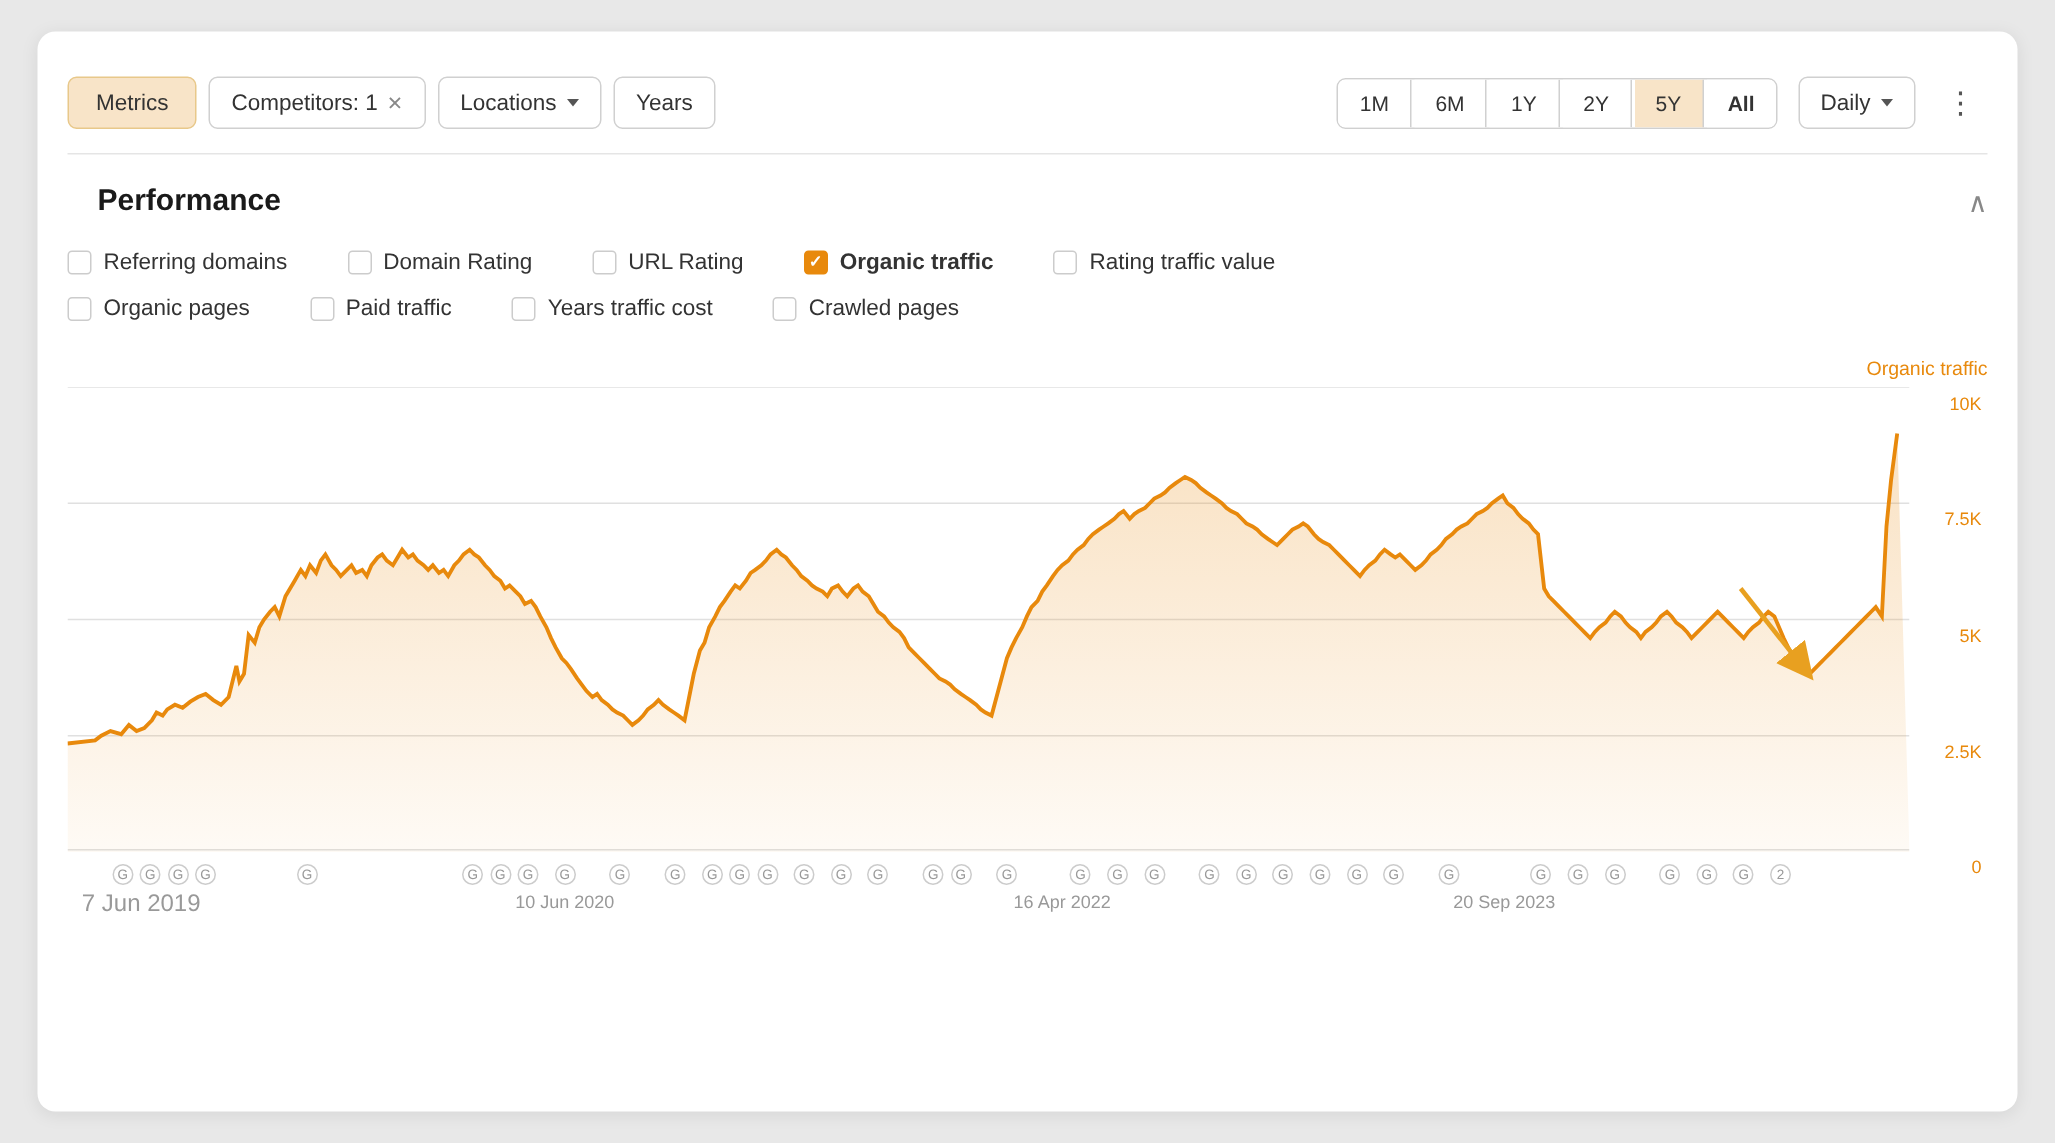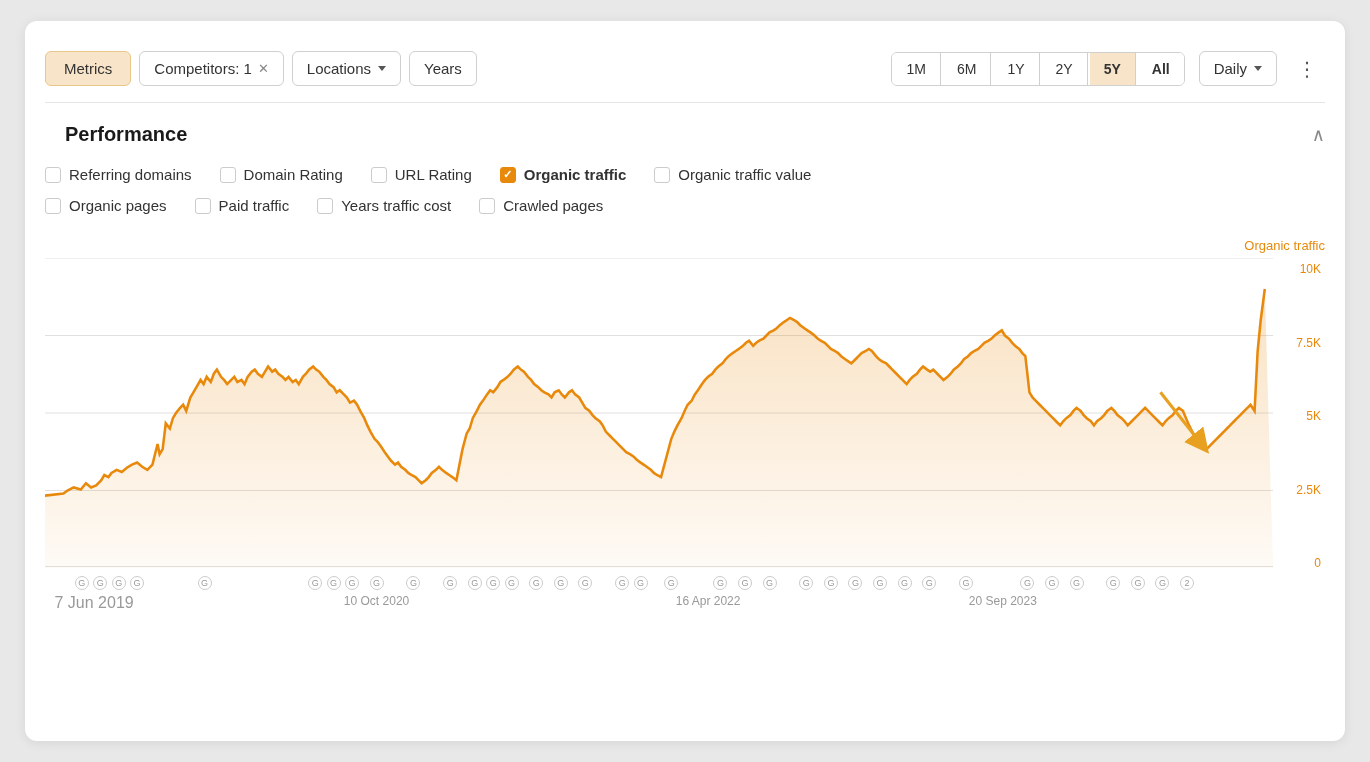--- a/index.html
+++ b/index.html
@@ -90,21 +90,21 @@
       font-size: 14px;
       color: #333;
       background: #fff;
       border: none;
       border-right: 1px solid #d0d0d0;
       cursor: pointer;
     }
     .time-btn:last-child { border-right: none; font-weight: bold; }
     .time-btn.active {
       background: #f8e4c8;
-      font-weight: 700;
+      font-weight: 400;
     }
     .btn-daily {
       display: flex;
       align-items: center;
       gap: 5px;
       border: 1px solid #d0d0d0;
       border-radius: 6px;
       padding: 8px 14px;
       font-size: 15px;
       color: #333;
@@ -143,21 +143,21 @@
       color: #888;
     }
     .metrics-grid {
       display: flex;
       flex-direction: column;
       gap: 14px;
       margin-bottom: 24px;
     }
     .metrics-row {
       display: flex;
-      gap: 28px;
+      gap: 40px;
     }
     .metric-item {
       display: flex;
       align-items: center;
       gap: 8px;
       cursor: pointer;
     }
     .checkbox {
       width: 16px;
       height: 16px;
@@ -190,21 +190,21 @@
     
     .chart-container {
       position: relative;
       width: 100%;
       height: 380px;
     }
     .y-axis {
       position: absolute;
       right: 0;
       top: 24px;
-      bottom: 48px;
+      bottom: 33px;
       width: 50px;
       display: flex;
       flex-direction: column;
       justify-content: space-between;
       align-items: flex-end;
       padding-right: 4px;
     }
     .y-label {
       font-size: 12px;
       color: #e8890c;
@@ -262,21 +262,21 @@
       <div class="metric-item">
         <div class="checkbox"></div>
         <span class="metric-label">URL Rating</span>
       </div>
       <div class="metric-item">
         <div class="checkbox checked"></div>
         <span class="metric-label bold">Organic traffic</span>
       </div>
       <div class="metric-item">
         <div class="checkbox"></div>
-        <span class="metric-label">Organic traffic value</span>
+        <span class="metric-label">Rating traffic value</span>
       </div>
     </div>
     <div class="metrics-row">
       <div class="metric-item">
         <div class="checkbox"></div>
         <span class="metric-label">Organic pages</span>
       </div>
       <div class="metric-item">
         <div class="checkbox"></div>
         <span class="metric-label">Paid traffic</span>
@@ -355,21 +355,21 @@
             <marker id="arrowhead" markerWidth="8" markerHeight="8" refX="4" refY="4" orient="auto">
               <path d="M0,0 L0,8 L8,4 z" fill="#e8a020"></path>
             </marker>
           </defs>
         </g>
       </svg>
     </div>
 
     <div style="position:absolute;left:0;right:52px;bottom:4px;height:20px;">
       <span style="position:absolute;left:4%;font-size:16px;color:#999;transform:translateX(-50%);">7 Jun 2019</span>
-      <span style="position:absolute;left:27%;font-size:12px;color:#999;transform:translateX(-50%);">10 Oct 2020</span>
+      <span style="position:absolute;left:27%;font-size:12px;color:#999;transform:translateX(-50%);">10 Jun 2020</span>
       <span style="position:absolute;left:54%;font-size:12px;color:#999;transform:translateX(-50%);">16 Apr 2022</span>
       <span style="position:absolute;left:78%;font-size:12px;color:#999;transform:translateX(-50%);">20 Sep 2023</span>
     </div>
 
     <div style="position:absolute;left:0;right:52px;bottom:24px;height:18px;">
 
       <span style="position:absolute;left:3%;font-size:9px;width:14px;height:14px;border:1px solid #ccc;border-radius:50%;background:#fff;display:inline-flex;align-items:center;justify-content:center;color:#999;transform:translateX(-50%);">G</span>
       <span style="position:absolute;left:4.5%;font-size:9px;width:14px;height:14px;border:1px solid #ccc;border-radius:50%;background:#fff;display:inline-flex;align-items:center;justify-content:center;color:#999;transform:translateX(-50%);">G</span>
       <span style="position:absolute;left:6%;font-size:9px;width:14px;height:14px;border:1px solid #ccc;border-radius:50%;background:#fff;display:inline-flex;align-items:center;justify-content:center;color:#999;transform:translateX(-50%);">G</span>
       <span style="position:absolute;left:7.5%;font-size:9px;width:14px;height:14px;border:1px solid #ccc;border-radius:50%;background:#fff;display:inline-flex;align-items:center;justify-content:center;color:#999;transform:translateX(-50%);">G</span>

